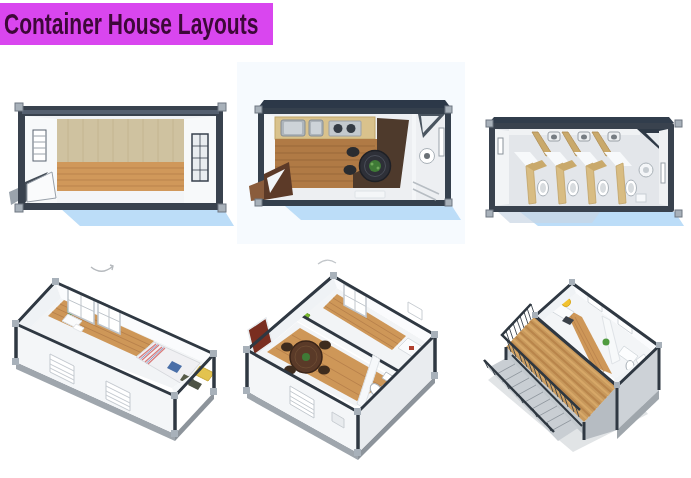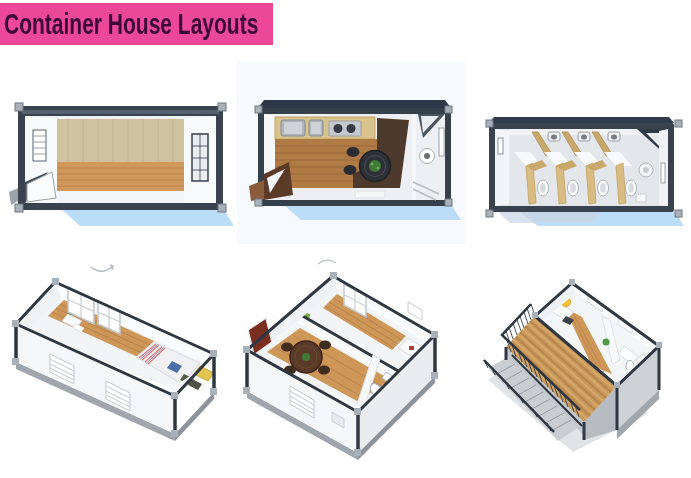--- a/index.html
+++ b/index.html
@@ -1,18 +1,18 @@
 <!DOCTYPE html>
 <html><head>
 <meta charset="utf-8">
 <style>
   html,body{margin:0;padding:0;background:#fff;}
   .page{position:relative;width:691px;height:478px;background:#ffffff;overflow:hidden;
         font-family:"Liberation Sans",sans-serif;}
-  .title-banner{position:absolute;left:0;top:3px;width:273px;height:42px;background:#ec4899;
+  .title-banner{position:absolute;left:0;top:3px;width:273px;height:42px;background:#d946ef;
         display:flex;align-items:center;box-sizing:border-box;padding-left:4px;}
   .title-banner span{font-size:30px;font-weight:700;color:#3D0838;white-space:nowrap;
         transform:scaleX(0.70);transform-origin:0 50%;letter-spacing:0px;}
   figure.panel{position:absolute;margin:0;padding:0;line-height:0;}
   .p1{left:8px;top:92px;}   .p2{left:237px;top:62px;}  .p3{left:480px;top:106px;}
   .p4{left:6px;top:262px;}  .p5{left:240px;top:260px;} .p6{left:478px;top:262px;}
   .mark{position:absolute;}
   .m1{left:88px;top:263px;} .m2{left:316px;top:256px;}
 </style>
 </head>

